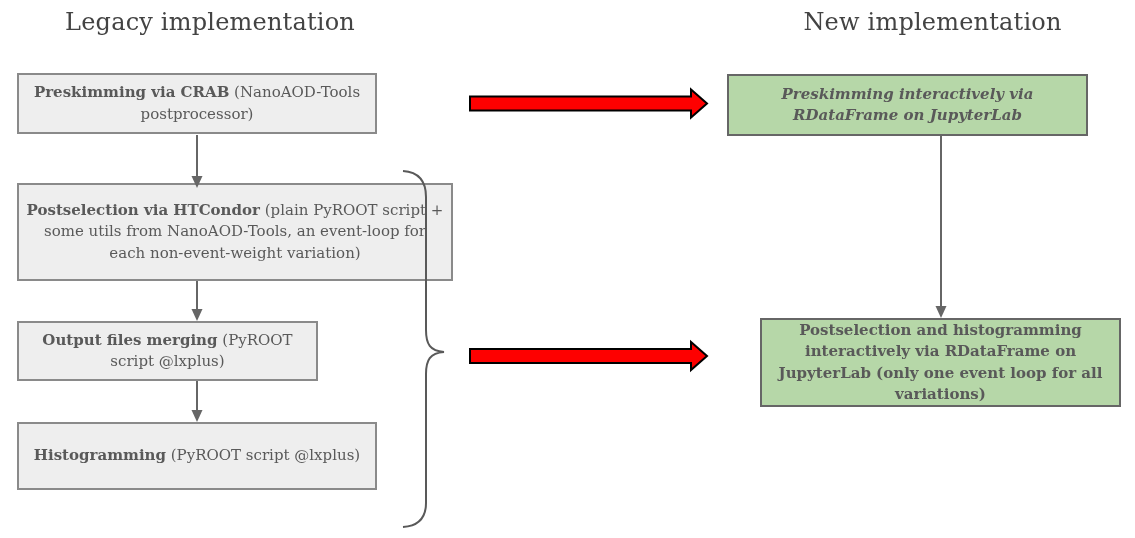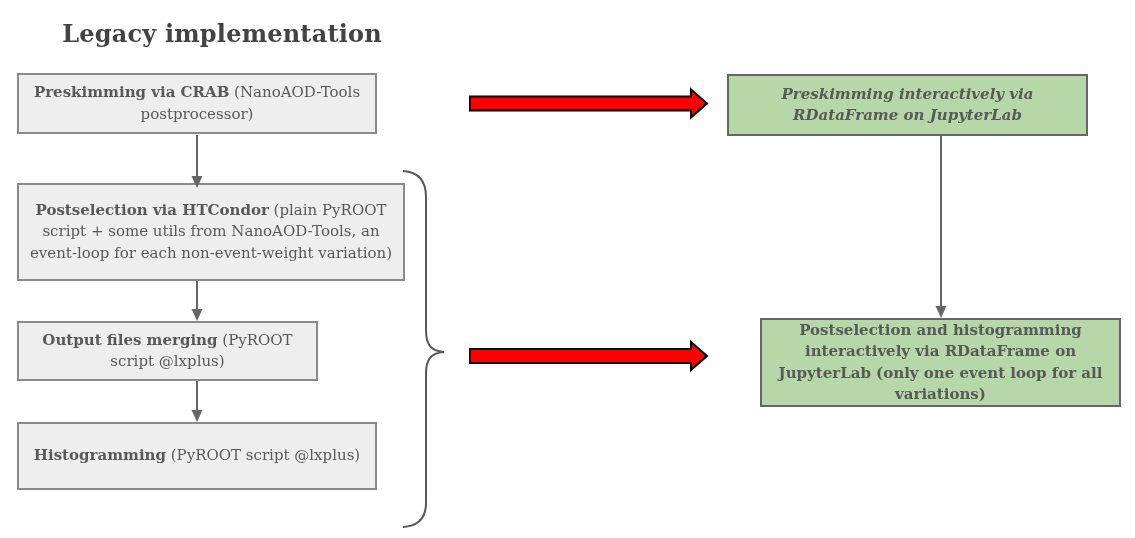--- a/index.html
+++ b/index.html
@@ -11,24 +11,24 @@
   .canvas {
     position: relative;
     width: 1135px;
     height: 538px;
     overflow: hidden;
     background: #ffffff;
   }
   .title {
     position: absolute;
     top: 6px;
-    margin: 12px;
+    margin: 0;
     font-size: 24px;
     line-height: 32px;
-    font-weight: bold;
+    font-weight: normal;
     color: #434343;
     text-align: center;
     letter-spacing: 0.2px;
   }
   .title.legacy { left: 30px;  width: 360px; }
   .title.new    { left: 752px; width: 361px; }
 
   .box {
     position: absolute;
     box-sizing: border-box;
@@ -45,40 +45,41 @@
     background: #eeeeee;
     border: 2px solid #8a8a8a;
   }
   .box.green {
     background: #b6d7a8;
     border: 2px solid #666666;
   }
   .box .bold { font-weight: bold; }
 
   .b1 { left: 17px;  top: 73px;  width: 360px; height: 61px; }
-  .b2 { left: 17px;  top: 183px; width: 388px; height: 98px; }
+  .b2 { left: 17px;  top: 183px; width: 436px; height: 98px; }
   .b3 { left: 17px;  top: 321px; width: 301px; height: 60px; }
   .b4 { left: 17px;  top: 422px; width: 360px; height: 68px; }
   .g1 { left: 727px; top: 74px;  width: 361px; height: 62px; font-style: italic; }
   .g2 { left: 760px; top: 318px; width: 361px; height: 89px; }
 
   .overlay {
     position: absolute;
     left: 0; top: 0;
     width: 1135px;
     height: 538px;
     pointer-events: none;
   }
 </style>
 </head>
 <body>
 
 <div class="canvas">
 
   <h1 class="title legacy">Legacy implementation</h1>
+  <h1 class="title new">New implementation</h1>
 
   <div class="box gray b1">
     <div><span class="bold">Preskimming via CRAB</span><span> (NanoAOD-Tools postprocessor)</span></div>
   </div>
   <div class="box gray b2">
     <div><span class="bold">Postselection via HTCondor</span><span> (plain PyROOT script + some utils from NanoAOD-Tools, an event-loop for each non-event-weight variation)</span></div>
   </div>
   <div class="box gray b3">
     <div><span class="bold">Output files merging</span><span> (PyROOT script @lxplus)</span></div>
   </div>

